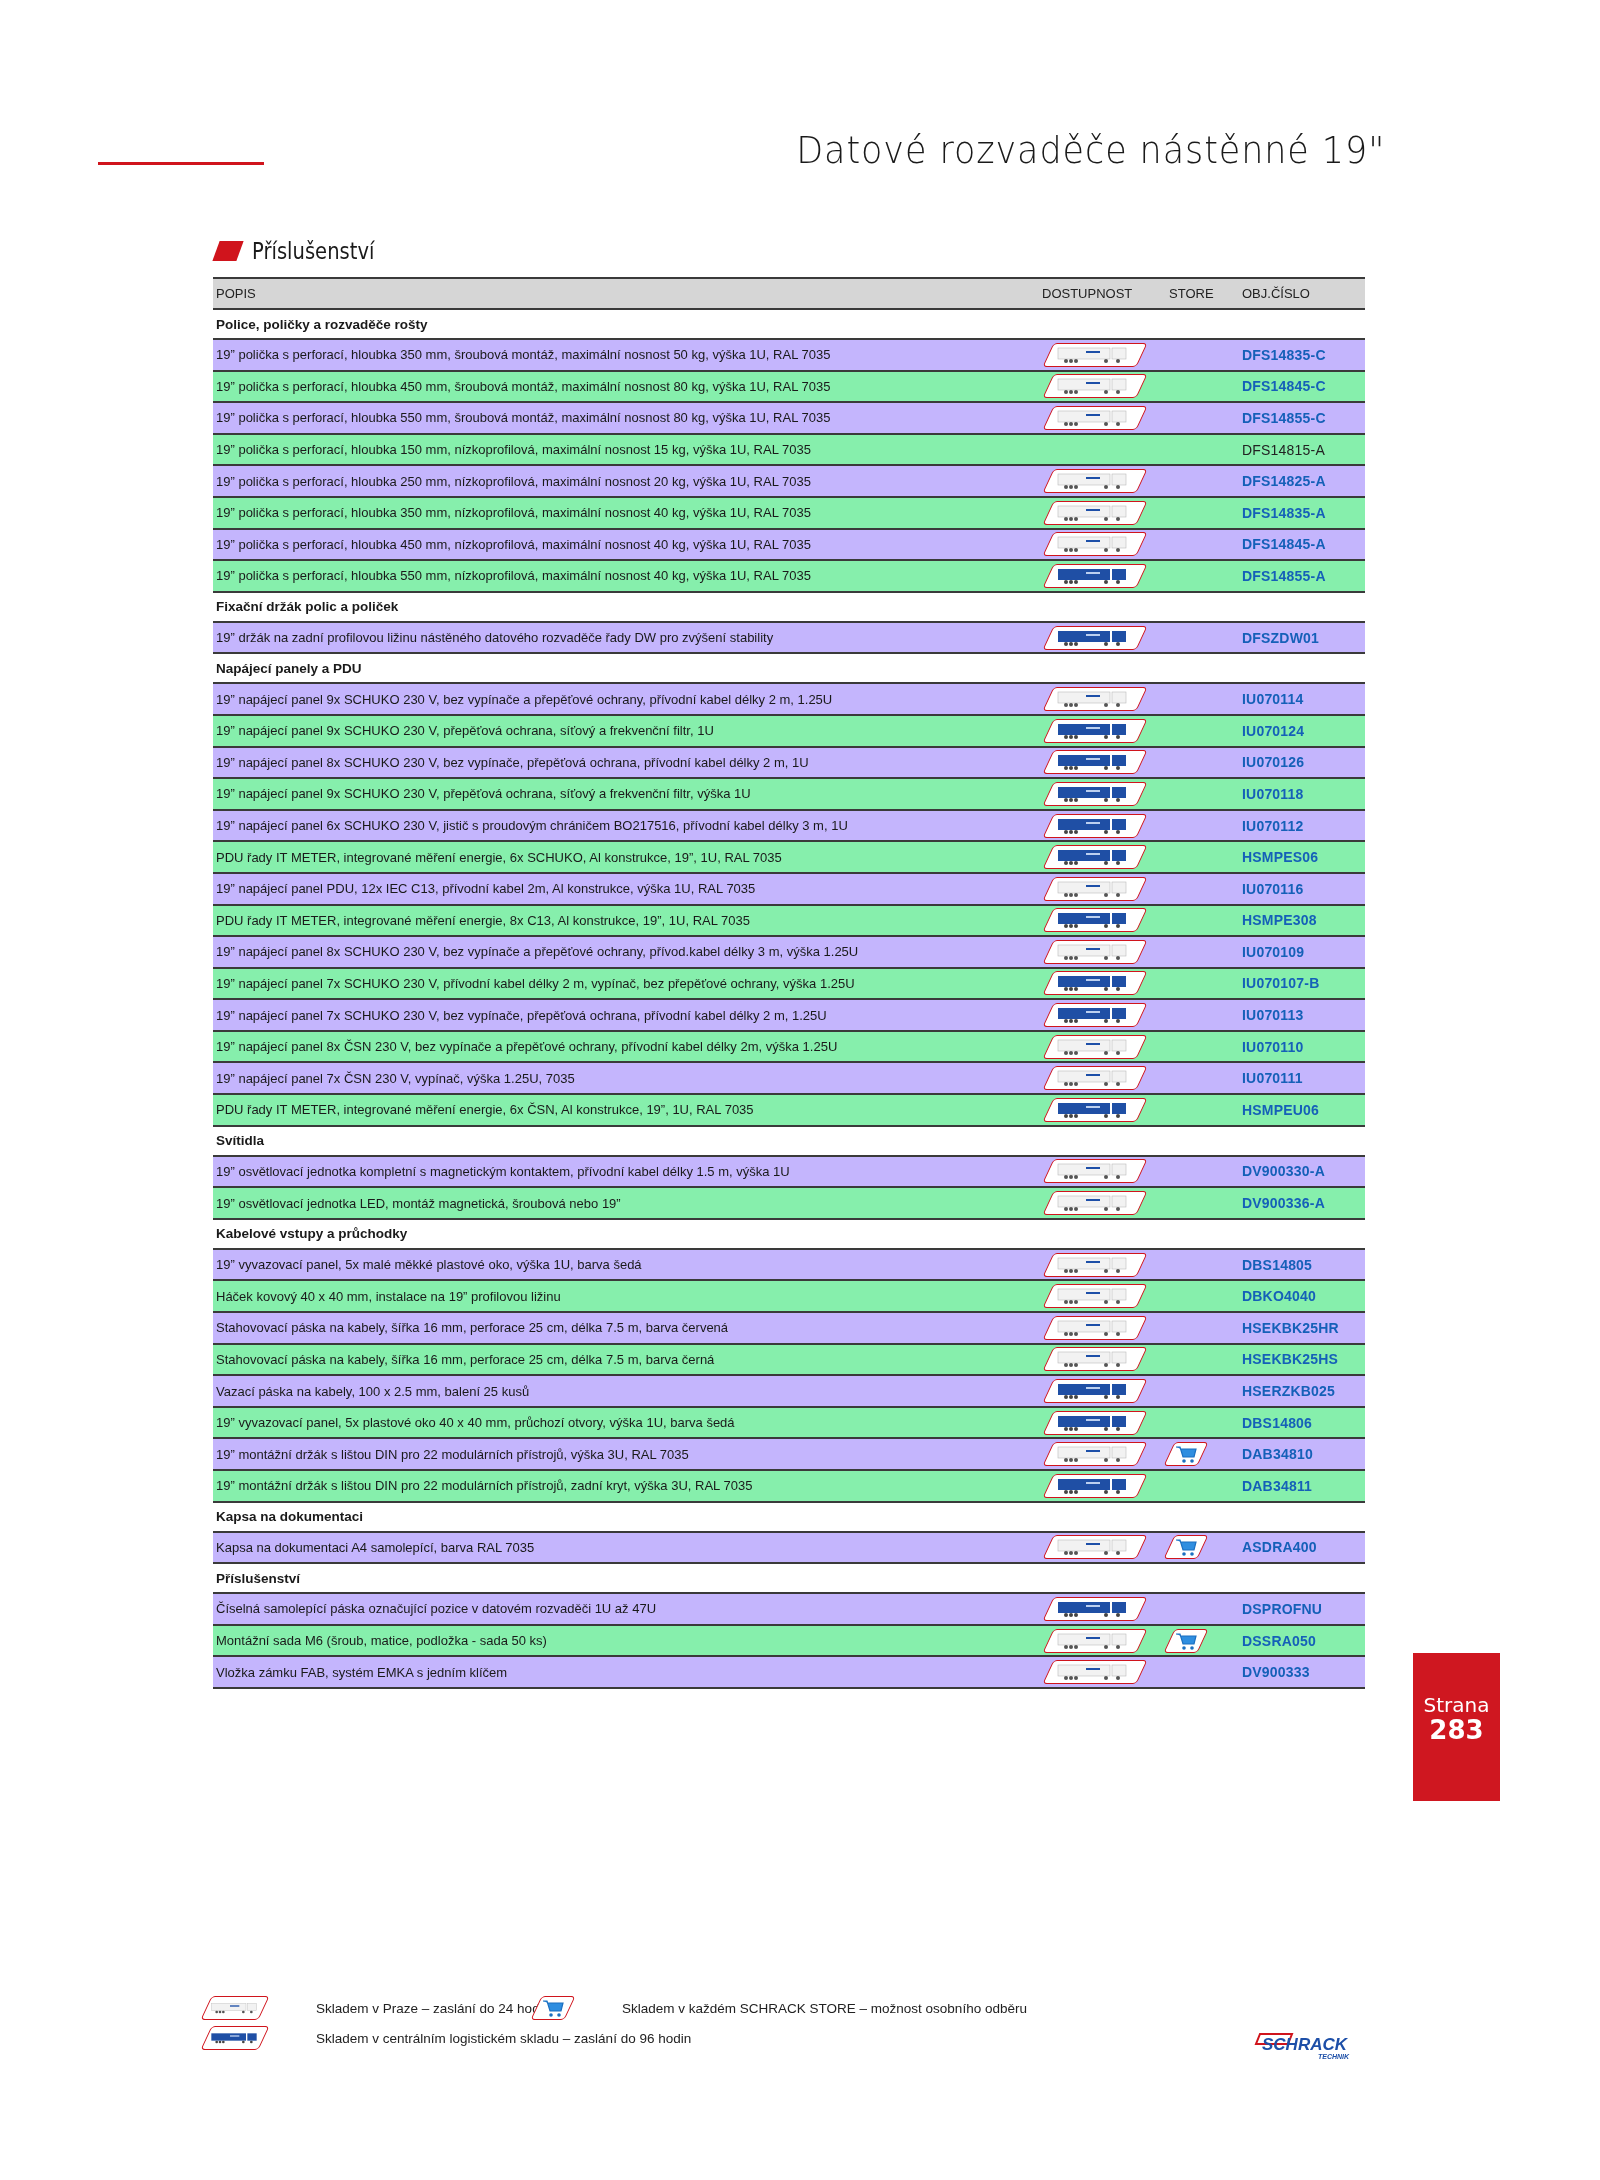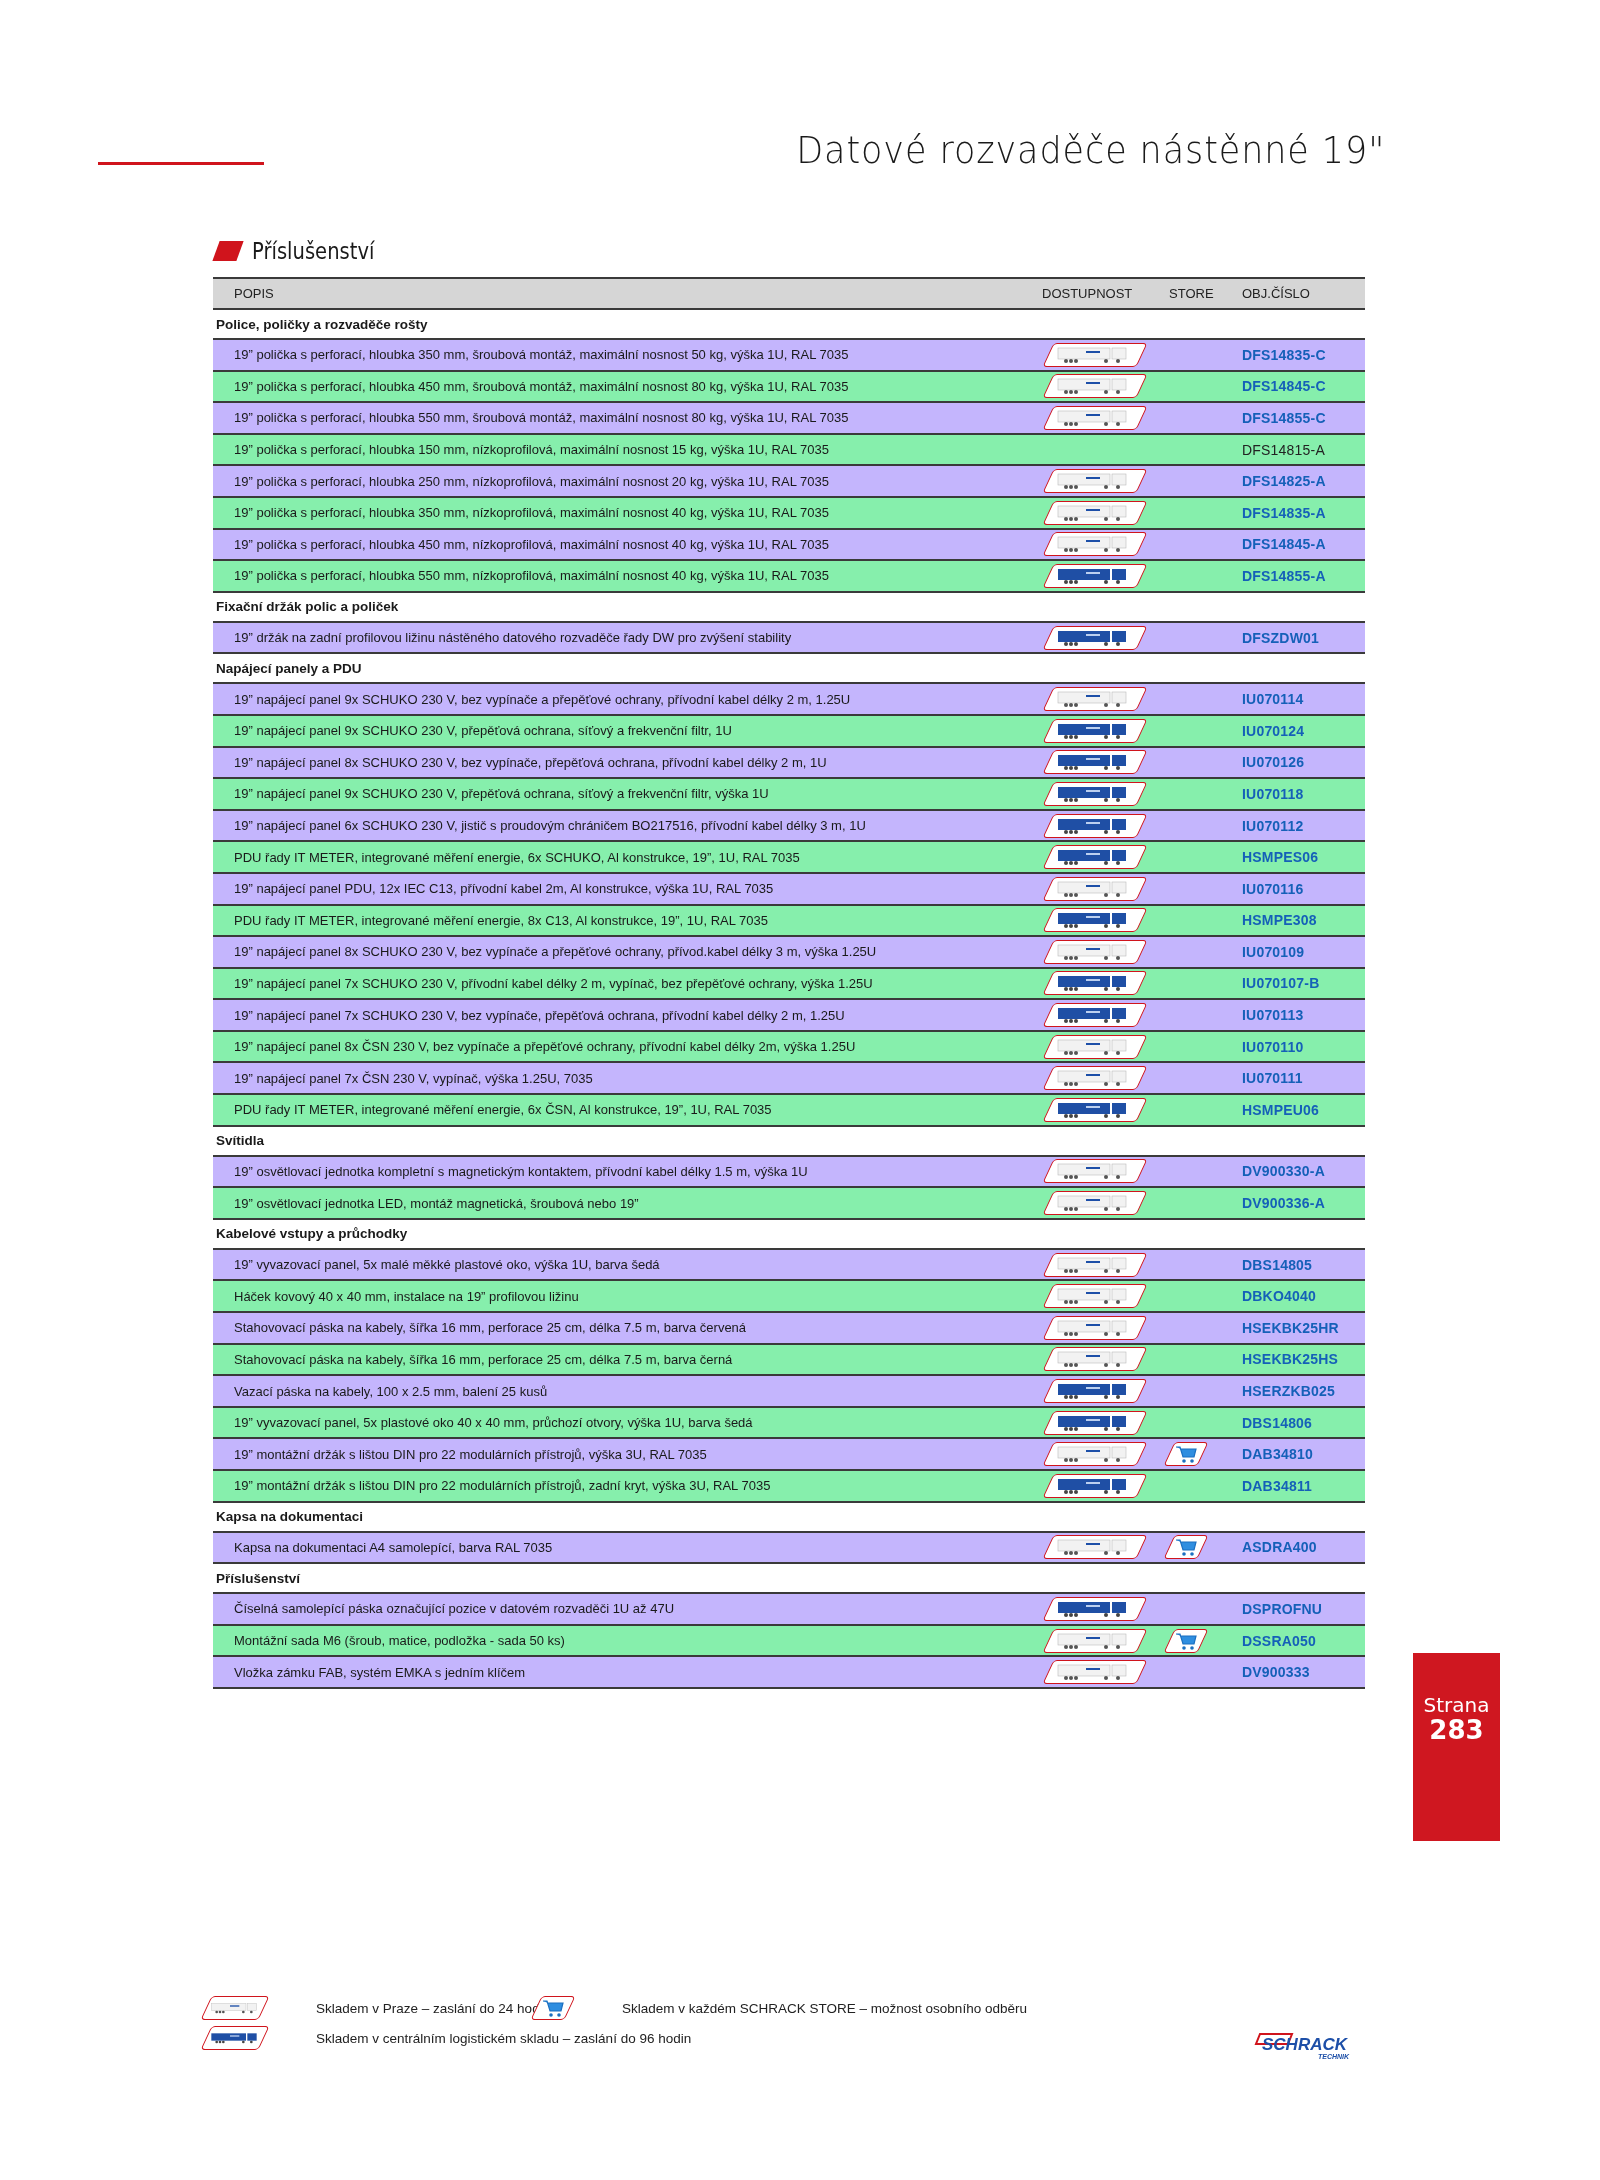--- a/index.html
+++ b/index.html
@@ -8,42 +8,42 @@
 
   .top-red-line { position: absolute; left: 98px; top: 162px; width: 166px; height: 3px; background: #d0141c; }
   .page-title { position: absolute; right: 215px; top: 128px; font-size: 38px; font-weight: 300; letter-spacing: 1px; color: #1a1a1a; font-family: "DejaVu Sans", sans-serif; transform: scaleX(0.92); transform-origin: right center; }
 
   .section-head { position: absolute; left: 212px; top: 238px; display: flex; align-items: center; }
   .section-head .mark { width: 24px; height: 20px; background: #d0141c; transform: skewX(-20deg); margin-right: 12px; margin-left: 4px; }
   .section-head .label { font-size: 23px; color: #1a1a1a; font-family: "DejaVu Sans", sans-serif; transform: scaleX(0.85); transform-origin: left center; }
 
   .table { position: absolute; left: 213px; top: 277px; width: 1152px; }
   .thead { height: 33px; background: #d6d6d6; border-top: 2px solid #3a3a3a; border-bottom: 2px solid #3a3a3a; display: flex; align-items: center; font-size: 13px; color: #222; }
-  .col-desc { flex: 0 0 823px; padding-left: 21px; white-space: nowrap; overflow: hidden; }
+  .col-desc { flex: 0 0 823px; padding-left: 3px; white-space: nowrap; overflow: hidden; }
   .col-avail { flex: 0 0 125px; position: relative; }
   .col-store { flex: 0 0 65px; position: relative; }
   .col-num { flex: 1 1 auto; padding-left: 3px; white-space: nowrap; }
   .thead .col-avail { padding-left: 6px; }
   .thead .col-store { padding-left: 8px; }
   .thead .col-num { padding-left: 16px; }
 
   .group-row { height: 30px; display: flex; align-items: center; font-size: 13.5px; font-weight: bold; padding-left: 3px; border-bottom: 2px solid #3a3a3a; background: #fff; }
   .row { height: 31.6px; display: flex; align-items: center; font-size: 13px; border-bottom: 2px solid #3a3a3a; }
   .row.gray { background: #c4b5fd; }
   .row.white { background: #86efac; }
   .row .col-num { padding-left: 16px; font-weight: bold; color: #1560b8; font-size: 14px; letter-spacing: 0.2px; }
   .row .col-num.plain { font-weight: normal; color: #222; }
 
   
   .badge { position: absolute; top: -12px; left: 12px; width: 94px; height: 24px; border: 1.6px solid #d0141c; border-radius: 4px; transform: skewX(-25deg); background: #fff; overflow: hidden; }
   .truck { position: absolute; left: 20px; top: -10px; width: 78px; height: 20px; }
   .cart-badge { position: absolute; top: -12px; left: 8px; width: 34px; height: 24px; border: 1.6px solid #d0141c; border-radius: 4px; transform: skewX(-25deg); background: #fff; }
   .cart { position: absolute; left: 12px; top: -10px; width: 26px; height: 20px; }
 
-  .strana { position: absolute; left: 1413px; top: 1653px; width: 87px; height: 188px; background: #cf1720; color: #fff; text-align: center; }
+  .strana { position: absolute; left: 1413px; top: 1653px; width: 87px; height: 148px; background: #cf1720; color: #fff; text-align: center; }
   .strana .lbl { margin-top: 40px; font-size: 20px; font-family: "DejaVu Sans", sans-serif; }
   .strana .num { font-size: 26px; font-weight: bold; margin-top: -2px; font-family: "DejaVu Sans", sans-serif; }
 
   .legend { position: absolute; left: 200px; top: 1995px; font-size: 13.5px; color: #222; }
   .legend-item { position: absolute; display: flex; align-items: center; white-space: nowrap; gap: 36px; }
   .legend-icon { position: relative; width: 70px; height: 26px; margin-right: 10px; }
   .legend-icon .badge { top: 1px; left: 6px; width: 58px; height: 24px; }
   .legend-icon .truck { top: 3px; left: 10px; width: 52px; height: 20px; }
   .legend-icon.cart-i { width: 46px; }
   .legend-icon.cart-i .cart-badge { top: 1px; left: 6px; }

